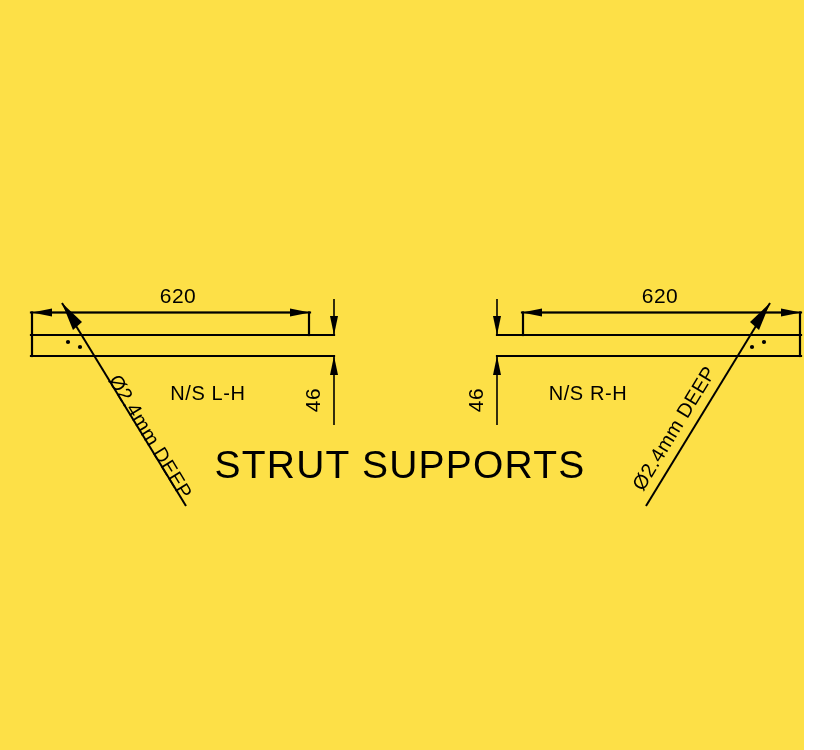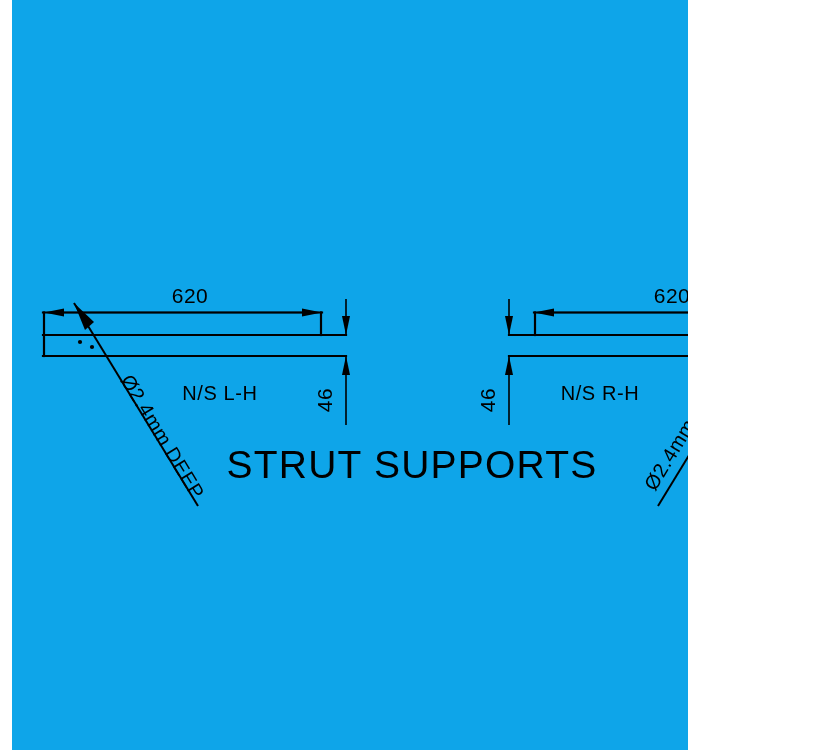--- a/index.html
+++ b/index.html
@@ -5,25 +5,24 @@
   html, body {
     margin: 0;
     padding: 0;
     background: #ffffff;
   }
   body {
     font-family: "Liberation Sans", sans-serif;
   }
   #drawing-root {
     position: relative;
-    width: 676px;
+    width: 804px;
     height: 750px;
-    background: #0ea5e9;
+    background: #fde047;
     overflow: hidden;
-    margin-left: 12px;
   }
   svg#cad-canvas {
     display: block;
     width: 840px;
     height: 750px;
   }
   .ln {
     stroke: #000000;
     stroke-width: 2.2;
     stroke-linecap: square;

